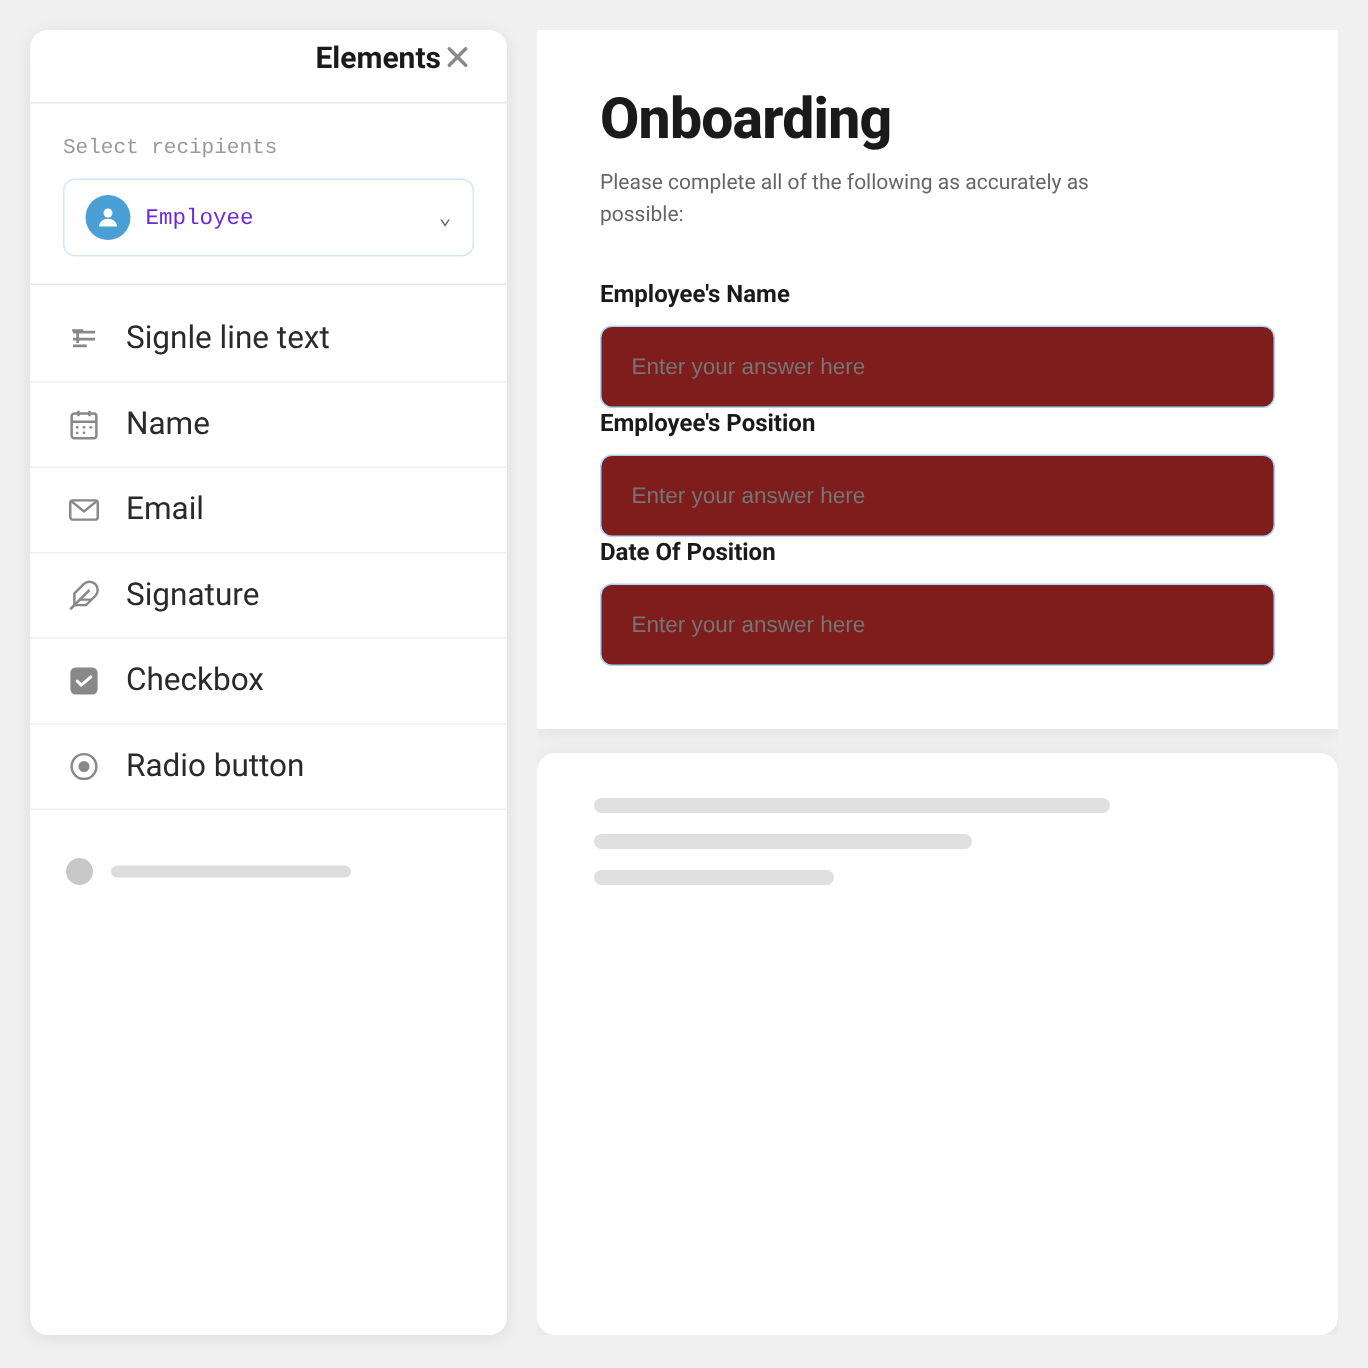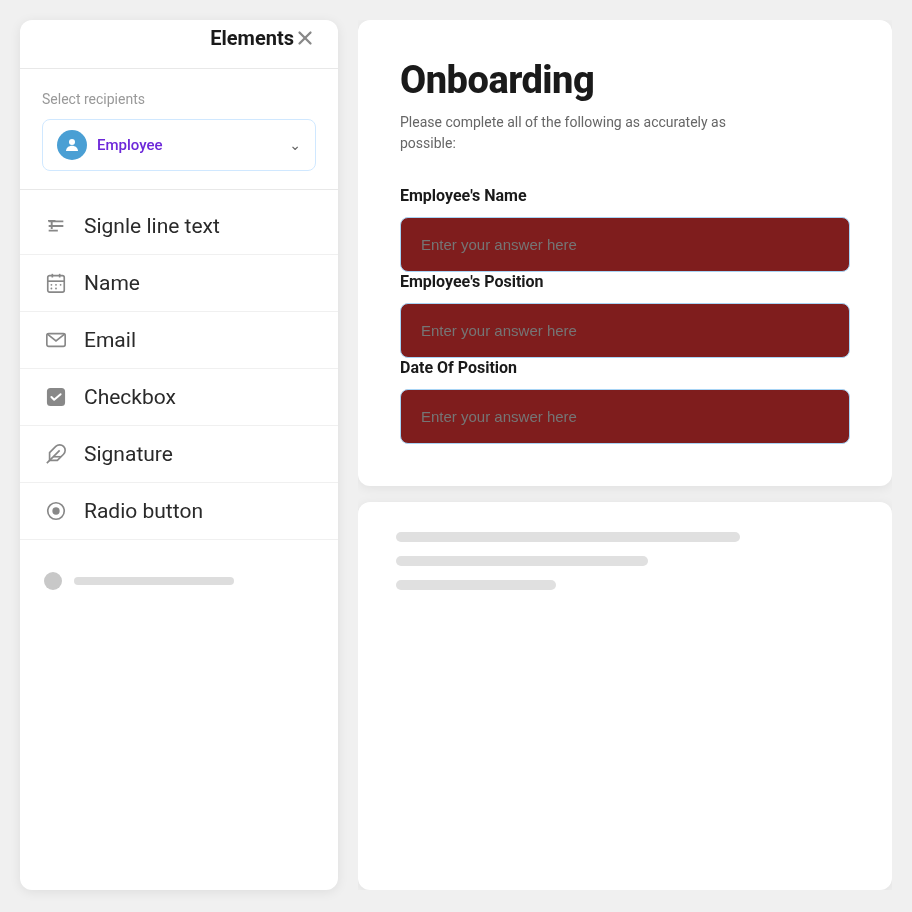--- a/index.html
+++ b/index.html
@@ -58,20 +58,21 @@
       color: #888;
       display: flex;
       align-items: center;
       justify-content: center;
       font-size: 18px;
     }
 
     .sidebar-recipients-section {
       padding: 22px 22px 18px 22px;
       border-bottom: 1.5px solid #e8e8e8;
+      font-family: Liberation Mono, monospace;
     }
 
     .recipients-label {
       font-size: 14px;
       color: #999;
       margin-bottom: 12px;
     }
 
     .recipient-dropdown {
       display: flex;
@@ -173,21 +174,21 @@
       flex: 1;
       display: flex;
       flex-direction: column;
       gap: 16px;
       height: 870px;
       overflow: hidden;
     }
 
     .form-card {
       background: #fff;
-      border-radius: 12px;
+      border-radius: 0;
       padding: 38px 42px 42px;
       box-shadow: 0 2px 12px rgba(0,0,0,0.07);
     }
 
     .form-title {
       font-size: 38px;
       font-weight: 800;
       color: #1a1a1a;
       margin-bottom: 10px;
       letter-spacing: -0.5px;
@@ -315,36 +316,36 @@
             <rect x="2" y="5" width="20" height="14" rx="2"></rect>
             <polyline points="2,5 12,13 22,5"></polyline>
           </svg>
         </div>
         <span class="item-label">Email</span>
       </div>
 
       <div class="sidebar-item">
         <div class="item-icon">
           <svg viewBox="0 0 24 24" fill="none" stroke="#888" stroke-width="1.8" width="22" height="22">
-            <rect x="3" y="3" width="18" height="18" rx="3" fill="#888" stroke="#888"></rect>
-            <polyline points="7,12 10,15 17,9" stroke="white" stroke-width="2.2" stroke-linecap="round" stroke-linejoin="round"></polyline>
-          </svg>
-        </div>
-        <span class="item-label">Checkbox</span>
-      </div>
-
-      <div class="sidebar-item">
-        <div class="item-icon">
-          <svg viewBox="0 0 24 24" fill="none" stroke="#888" stroke-width="1.8" width="22" height="22">
             <path d="M20.24 12.24a6 6 0 0 0-8.49-8.49L5 10.5V19h8.5z"></path>
             <line x1="16" y1="8" x2="2" y2="22"></line>
             <line x1="17.5" y1="15" x2="9" y2="15"></line>
           </svg>
         </div>
         <span class="item-label">Signature</span>
+      </div>
+
+      <div class="sidebar-item">
+        <div class="item-icon">
+          <svg viewBox="0 0 24 24" fill="none" stroke="#888" stroke-width="1.8" width="22" height="22">
+            <rect x="3" y="3" width="18" height="18" rx="3" fill="#888" stroke="#888"></rect>
+            <polyline points="7,12 10,15 17,9" stroke="white" stroke-width="2.2" stroke-linecap="round" stroke-linejoin="round"></polyline>
+          </svg>
+        </div>
+        <span class="item-label">Checkbox</span>
       </div>
 
       <div class="sidebar-item">
         <div class="item-icon">
           <svg viewBox="0 0 24 24" fill="none" stroke="#888" stroke-width="1.8" width="22" height="22">
             <circle cx="12" cy="12" r="9"></circle>
             <circle cx="12" cy="12" r="4" fill="#888" stroke="none"></circle>
           </svg>
         </div>
         <span class="item-label">Radio button</span>

